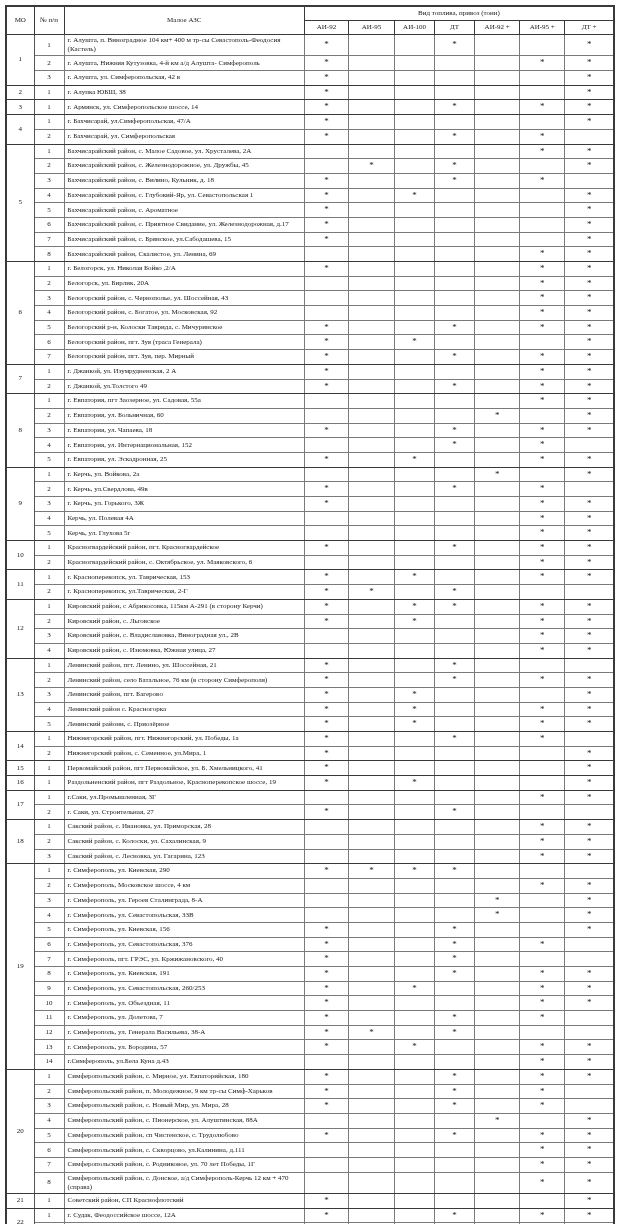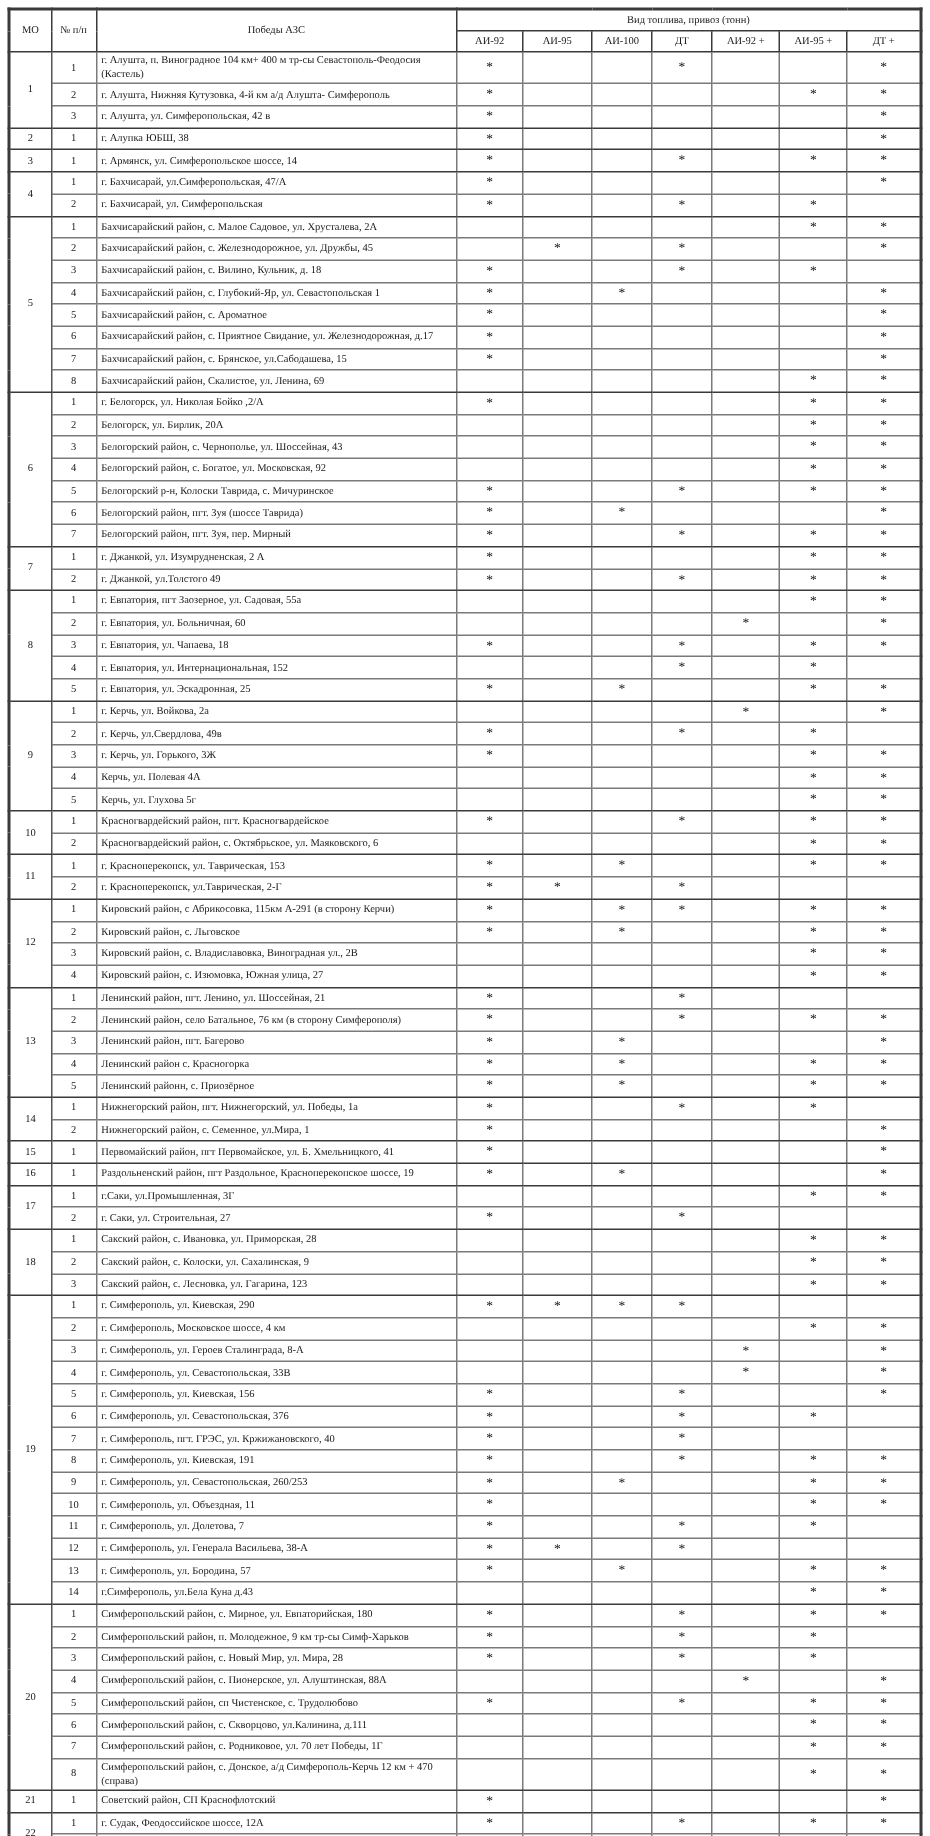--- a/index.html
+++ b/index.html
@@ -28,21 +28,21 @@
       <col style="width:40px">
       <col style="width:40px">
     <col style="width:45px">
       <col style="width:45px">
       <col style="width:49px">
   </colgroup>
   <thead>
     <tr>
       <th rowspan="2">МО</th>
       <th rowspan="2">№ п/п</th>
-      <th rowspan="2">Победы АЗС</th>
+      <th rowspan="2">Малое АЗС</th>
       <th colspan="7">Вид топлива, привоз (тонн)</th>
     </tr>
     <tr>
       <th>АИ-92</th>
       <th>АИ-95</th>
       <th>АИ-100</th>
       <th>ДТ</th>
       <th>АИ-92 +</th>
       <th>АИ-95 +</th>
       <th>ДТ +</th>
@@ -270,21 +270,21 @@
         <td class="mark-cell">*</td>
         <td class="mark-cell"></td>
         <td class="mark-cell"></td>
         <td class="mark-cell">*</td>
         <td class="mark-cell"></td>
         <td class="mark-cell">*</td>
         <td class="mark-cell">*</td>
       </tr>
       <tr>
         <td class="num-cell">6</td>
-        <td class="addr-cell">Белогорский район, пгт. Зуя (шоссе Таврида)</td>
+        <td class="addr-cell">Белогорский район, пгт. Зуя (траса Генерала)</td>
         <td class="mark-cell">*</td>
         <td class="mark-cell"></td>
         <td class="mark-cell">*</td>
         <td class="mark-cell"></td>
         <td class="mark-cell"></td>
         <td class="mark-cell"></td>
         <td class="mark-cell">*</td>
       </tr>
       <tr class="group-end">
         <td class="num-cell">7</td>

